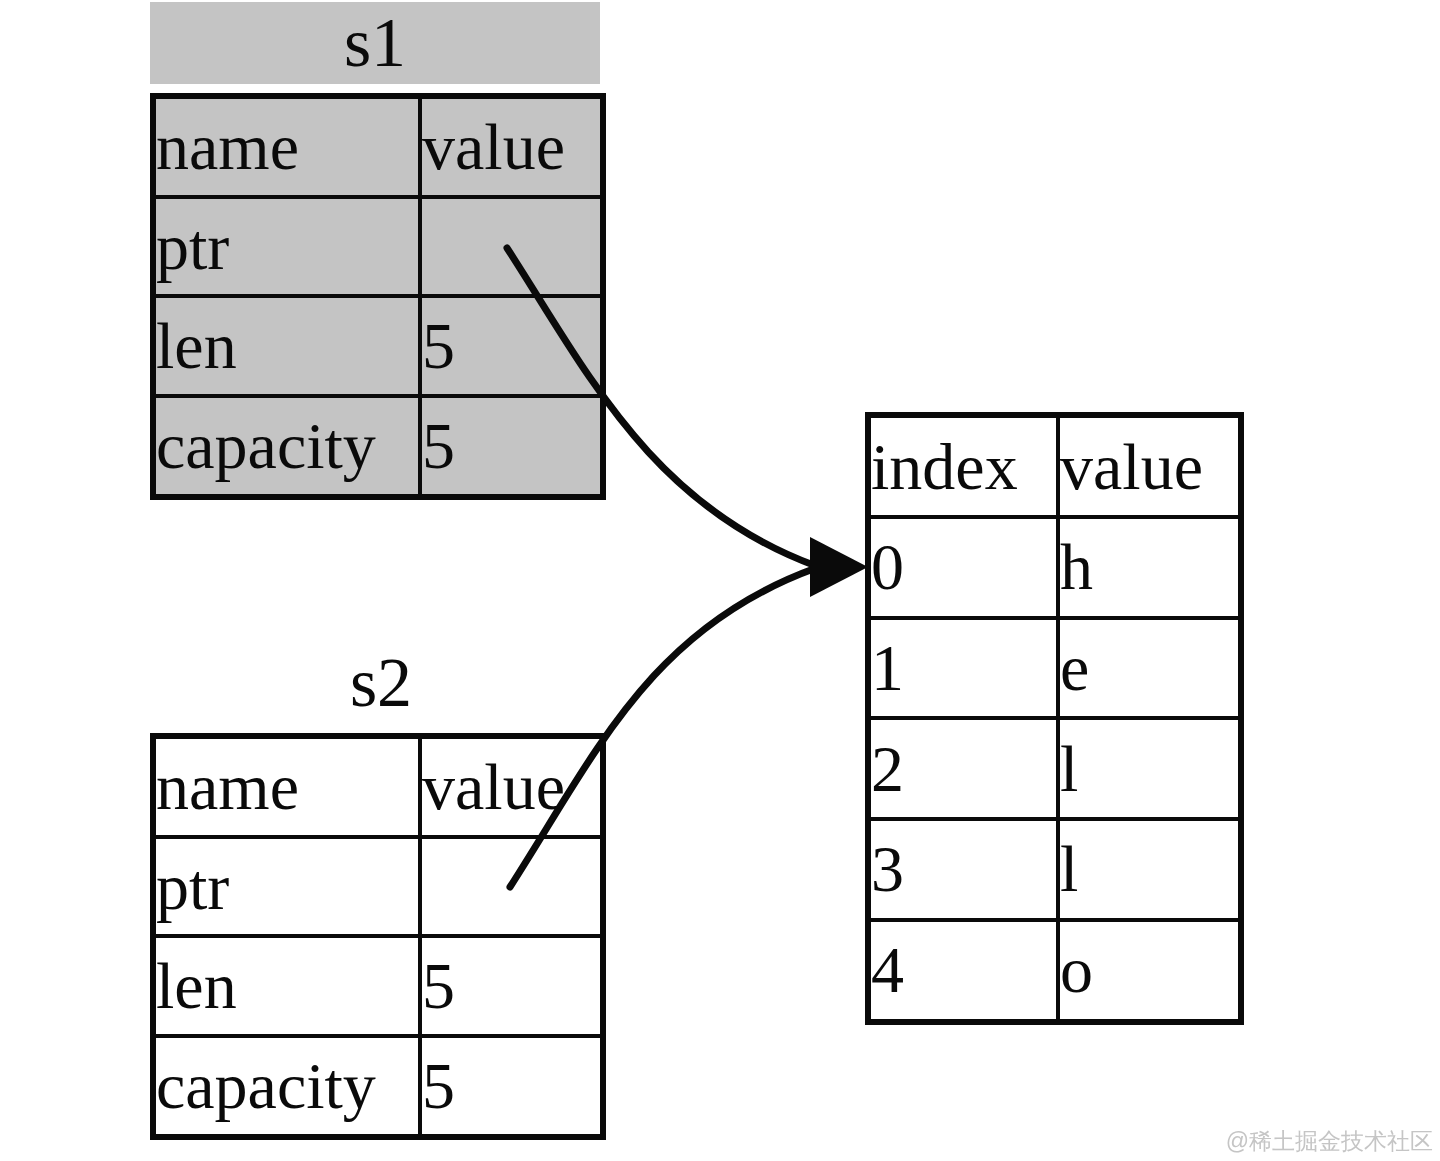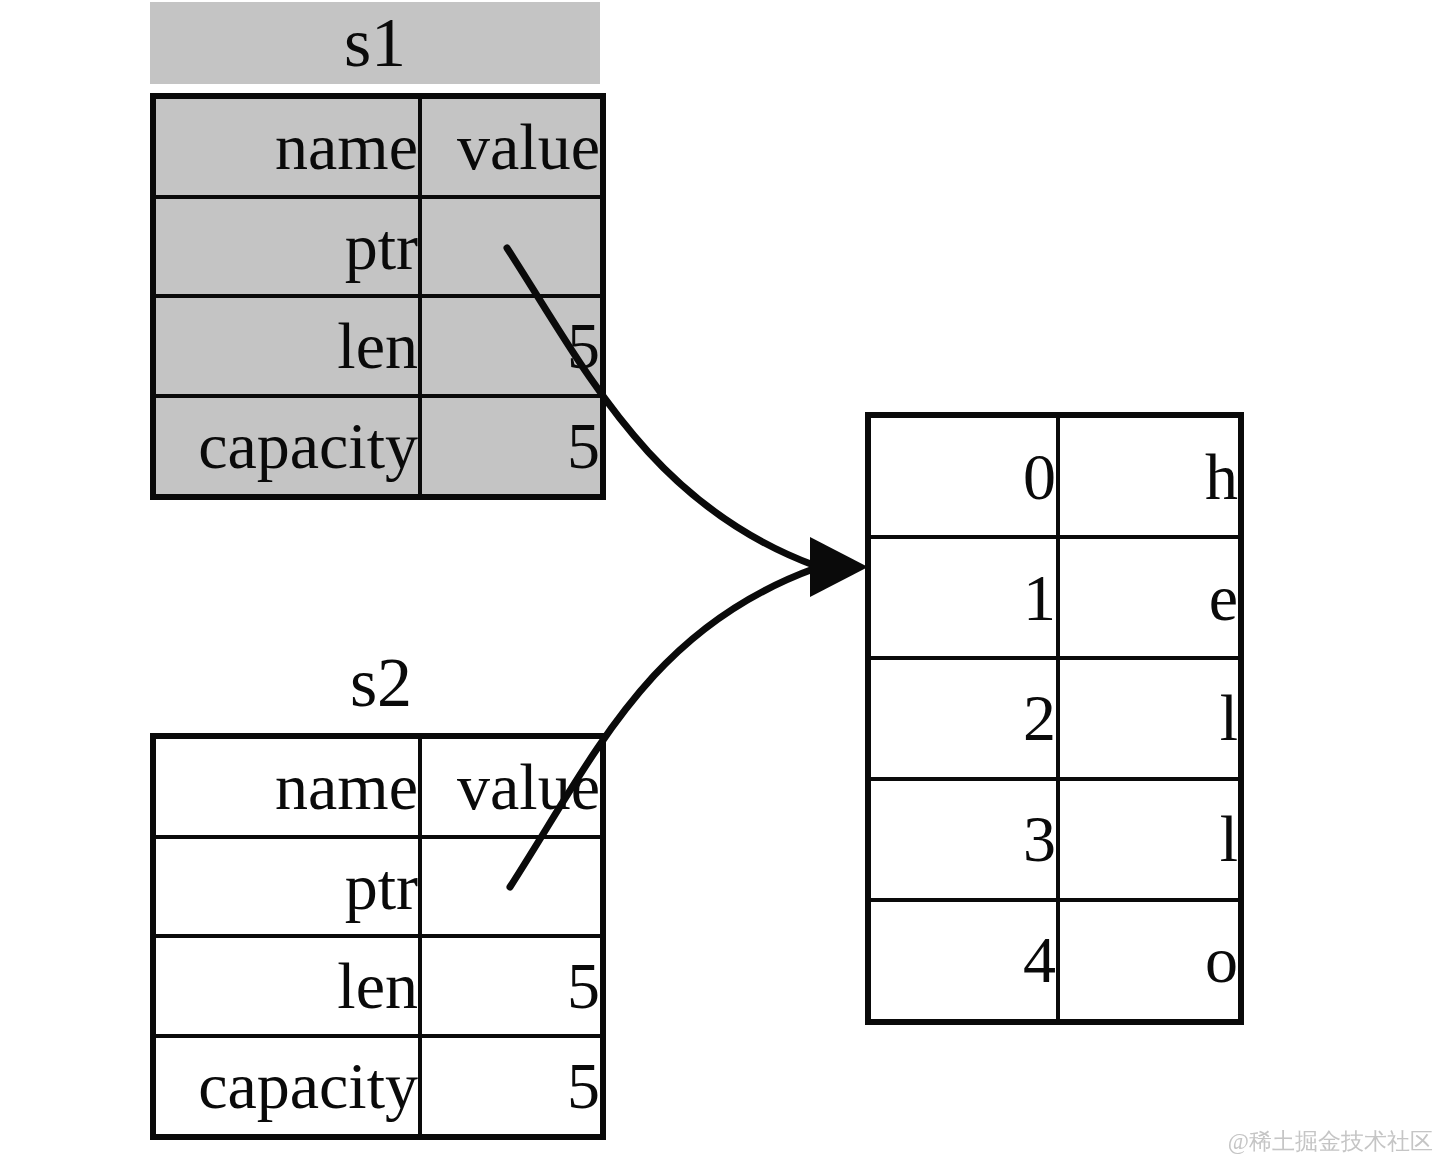--- a/index.html
+++ b/index.html
@@ -31,21 +31,21 @@
     display: flex; align-items: center; justify-content: center;
     font-size: 70px; line-height: 1;
   }
   table {
     border-collapse: collapse;
     table-layout: fixed;
     position: absolute;
   }
   th, td {
     border: 4px solid var(--line-black);
-    text-align: right; vertical-align: middle;
+    text-align: left; vertical-align: middle;
     font-size: 66px; font-weight: normal; line-height: 1;
     overflow: hidden;
   }
   .struct-table {
     left: 150px; width: 450px; height: 407px;
     border: 6px solid var(--line-black);
   }
   .struct-table.gray td, .struct-table.gray th { background: var(--table-gray); }
   #s1-table { top: 93px; }
   #s2-table { top: 733px; }
@@ -65,21 +65,21 @@
     stroke: var(--line-black);
     stroke-width: 7px;
     stroke-linecap: round;
   }
   svg.overlay polygon { fill: var(--line-black); }
 
   .watermark {
     right: 7px; top: 1128px;
     font-size: 23px; line-height: 1.2;
     color: var(--watermark-gray);
-    font-family: Liberation Serif, serif;
+    font-family: Liberation Sans, sans-serif;
   }
 </style>
 </head>
 <body>
 
 <div class="abs banner">s1</div>
 
 <table class="struct-table gray" id="s1-table">
   <colgroup>
       <col style="width:267px">
@@ -132,20 +132,24 @@
   </tbody>
 </table>
 
 <table class="heap-table">
   <colgroup>
       <col style="width:190px">
       <col style="width:183px">
     </colgroup>
   <tbody>
     <tr>
+      <th>index</th>
+      <th>value</th>
+    </tr>
+    <tr>
       <td>0</td>
       <td>h</td>
     </tr>
     <tr>
       <td>1</td>
       <td>e</td>
     </tr>
     <tr>
       <td>2</td>
       <td>l</td>

